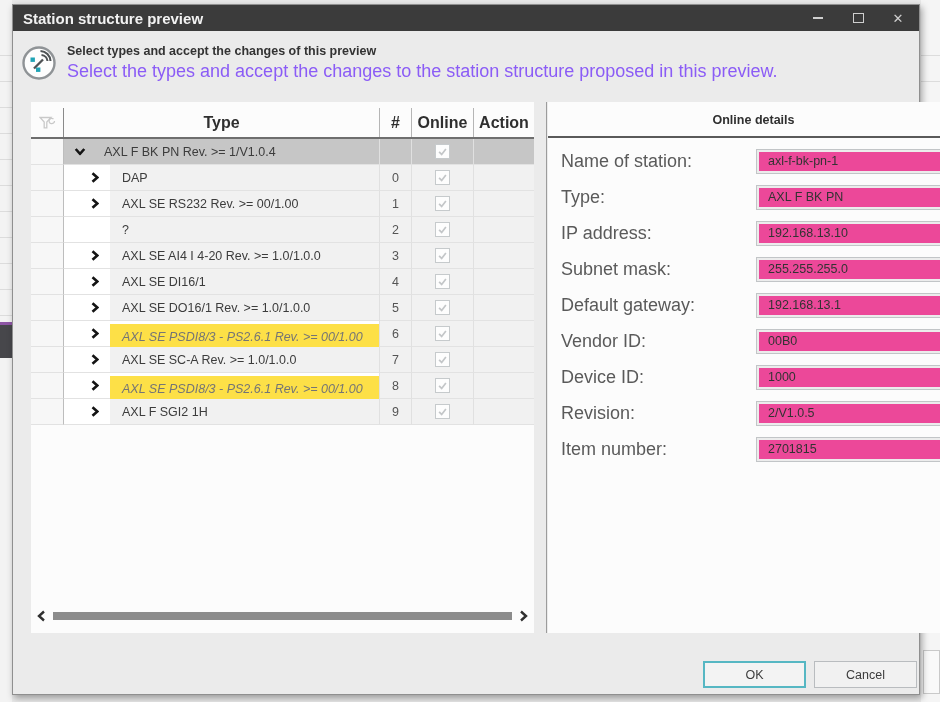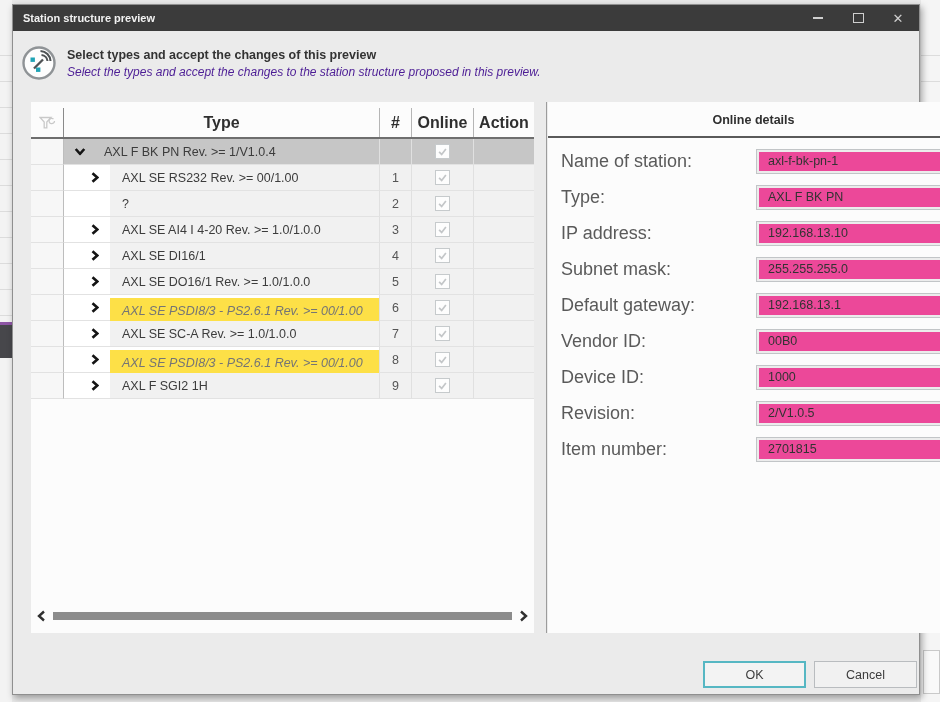--- a/index.html
+++ b/index.html
@@ -15,32 +15,32 @@
   .bg-dark{position:absolute;left:0;width:100%;top:322px;height:33px;background:#47474b;border-top:3px solid #8e56a5;}
   .bg-gray{position:absolute;left:0;width:100%;top:358px;height:34px;background:#dddddd;}
   .bg-line2{position:absolute;left:0;width:100%;top:398px;height:2px;background:#59595d;}
   .bg-box{position:absolute;right:0;width:15px;top:650px;height:42px;background:#f9f9f9;border:1px solid #c9c9c9;}
 
   
   .dialog{position:absolute;left:12px;top:4px;width:908px;height:691px;background:#ebebeb;
     border:1px solid #8f8f8f;box-sizing:border-box;box-shadow:2px 3px 7px rgba(0,0,0,0.35);}
 
   .titlebar{position:absolute;left:0;top:0;width:100%;height:26px;background:#3b3b3b;display:flex;align-items:center;box-sizing:border-box;padding:0 10px;}
-  .title{color:#f2f2f2;font-size:11px;font-weight:bold;}
+  .title{color:#f2f2f2;font-size:15px;font-weight:bold;}
   .win-controls{margin-left:auto;display:flex;align-items:center;gap:26px;padding-right:4px;}
   .win-btn{color:#cfcfcf;display:flex;align-items:center;justify-content:center;width:14px;height:14px;cursor:default;}
   .glyph-min{width:10px;height:0;border-bottom:2px solid #cfcfcf;}
   .glyph-max{width:9px;height:8px;border:1.6px solid #cfcfcf;}
   .glyph-close{font-size:13px;line-height:13px;}
 
   .hdr{position:absolute;left:0;top:26px;width:100%;height:64px;display:flex;align-items:center;padding-left:8px;box-sizing:border-box;}
   .hdr-icon{flex:0 0 36px;width:36px;height:36px;}
   .hdr-text{margin-left:10px;}
   .hdr-title{font-size:12.5px;font-weight:bold;color:#333;}
-  .hdr-sub{font-size:12px;color:#4c1d95;margin-top:3px;font-style:italic;}
+  .hdr-sub{font-size:18px;color:#8b5cf6;margin-top:3px;}
 
   
   .table-panel{position:absolute;left:18px;top:97px;width:503px;height:531px;background:#fcfcfc;display:flex;flex-direction:column;box-sizing:border-box;padding-top:6px;}
   .thead{display:grid;grid-template-columns:32px 316px 32px 62px 1fr;height:29px;border-bottom:2px solid #6e6e6e;flex:0 0 auto;}
   .th{display:flex;align-items:center;justify-content:center;font-size:16px;font-weight:bold;color:#2f2f2f;box-sizing:border-box;}
   .th-type{border-left:1px solid #8a8a8a;}
   .th-num,.th-online,.th-action{border-left:1px solid #b5b5b5;}
 
   .trow{display:grid;grid-template-columns:32px 316px 32px 62px 1fr;height:26px;}
   .cell{box-sizing:border-box;border-bottom:1px solid #e2e2e2;display:flex;align-items:center;font-size:12.5px;color:#3c3c3c;}
@@ -170,20 +170,43 @@
     <div class="cell c-online">
       <span class="cbx">
         <svg width="11" height="11" viewBox="0 0 13 13">
                   <polyline points="2.5,7 5.5,10 10.5,3.5" fill="none" stroke="#c3c6c8" stroke-width="2"></polyline>
                 </svg>
       </span>
     </div>
     <div class="cell c-action"></div>
   </div>
 
+  <div class="trow collapsed">
+    <div class="cell c-filter"></div>
+    <div class="cell c-type">
+      <span class="indent"></span>
+      <span class="chevbox">
+        <span class="chev">
+          <svg width="8" height="11" viewBox="0 0 8 11">
+                    <polyline points="1.5,1.2 6.3,5.5 1.5,9.8" fill="none" stroke="#141414" stroke-width="2.6"></polyline>
+                  </svg>
+        </span>
+      </span>
+      <span class="type-text">DAP</span>
+    </div>
+    <div class="cell c-num">0</div>
+    <div class="cell c-online">
+      <span class="cbx">
+        <svg width="11" height="11" viewBox="0 0 13 13">
+                  <polyline points="2.5,7 5.5,10 10.5,3.5" fill="none" stroke="#c3c6c8" stroke-width="2"></polyline>
+                </svg>
+      </span>
+    </div>
+    <div class="cell c-action"></div>
+  </div>
 
   <div class="trow collapsed">
     <div class="cell c-filter"></div>
     <div class="cell c-type">
       <span class="indent"></span>
       <span class="chevbox">
         <span class="chev">
           <svg width="8" height="11" viewBox="0 0 8 11">
                     <polyline points="1.5,1.2 6.3,5.5 1.5,9.8" fill="none" stroke="#141414" stroke-width="2.6"></polyline>
                   </svg>

